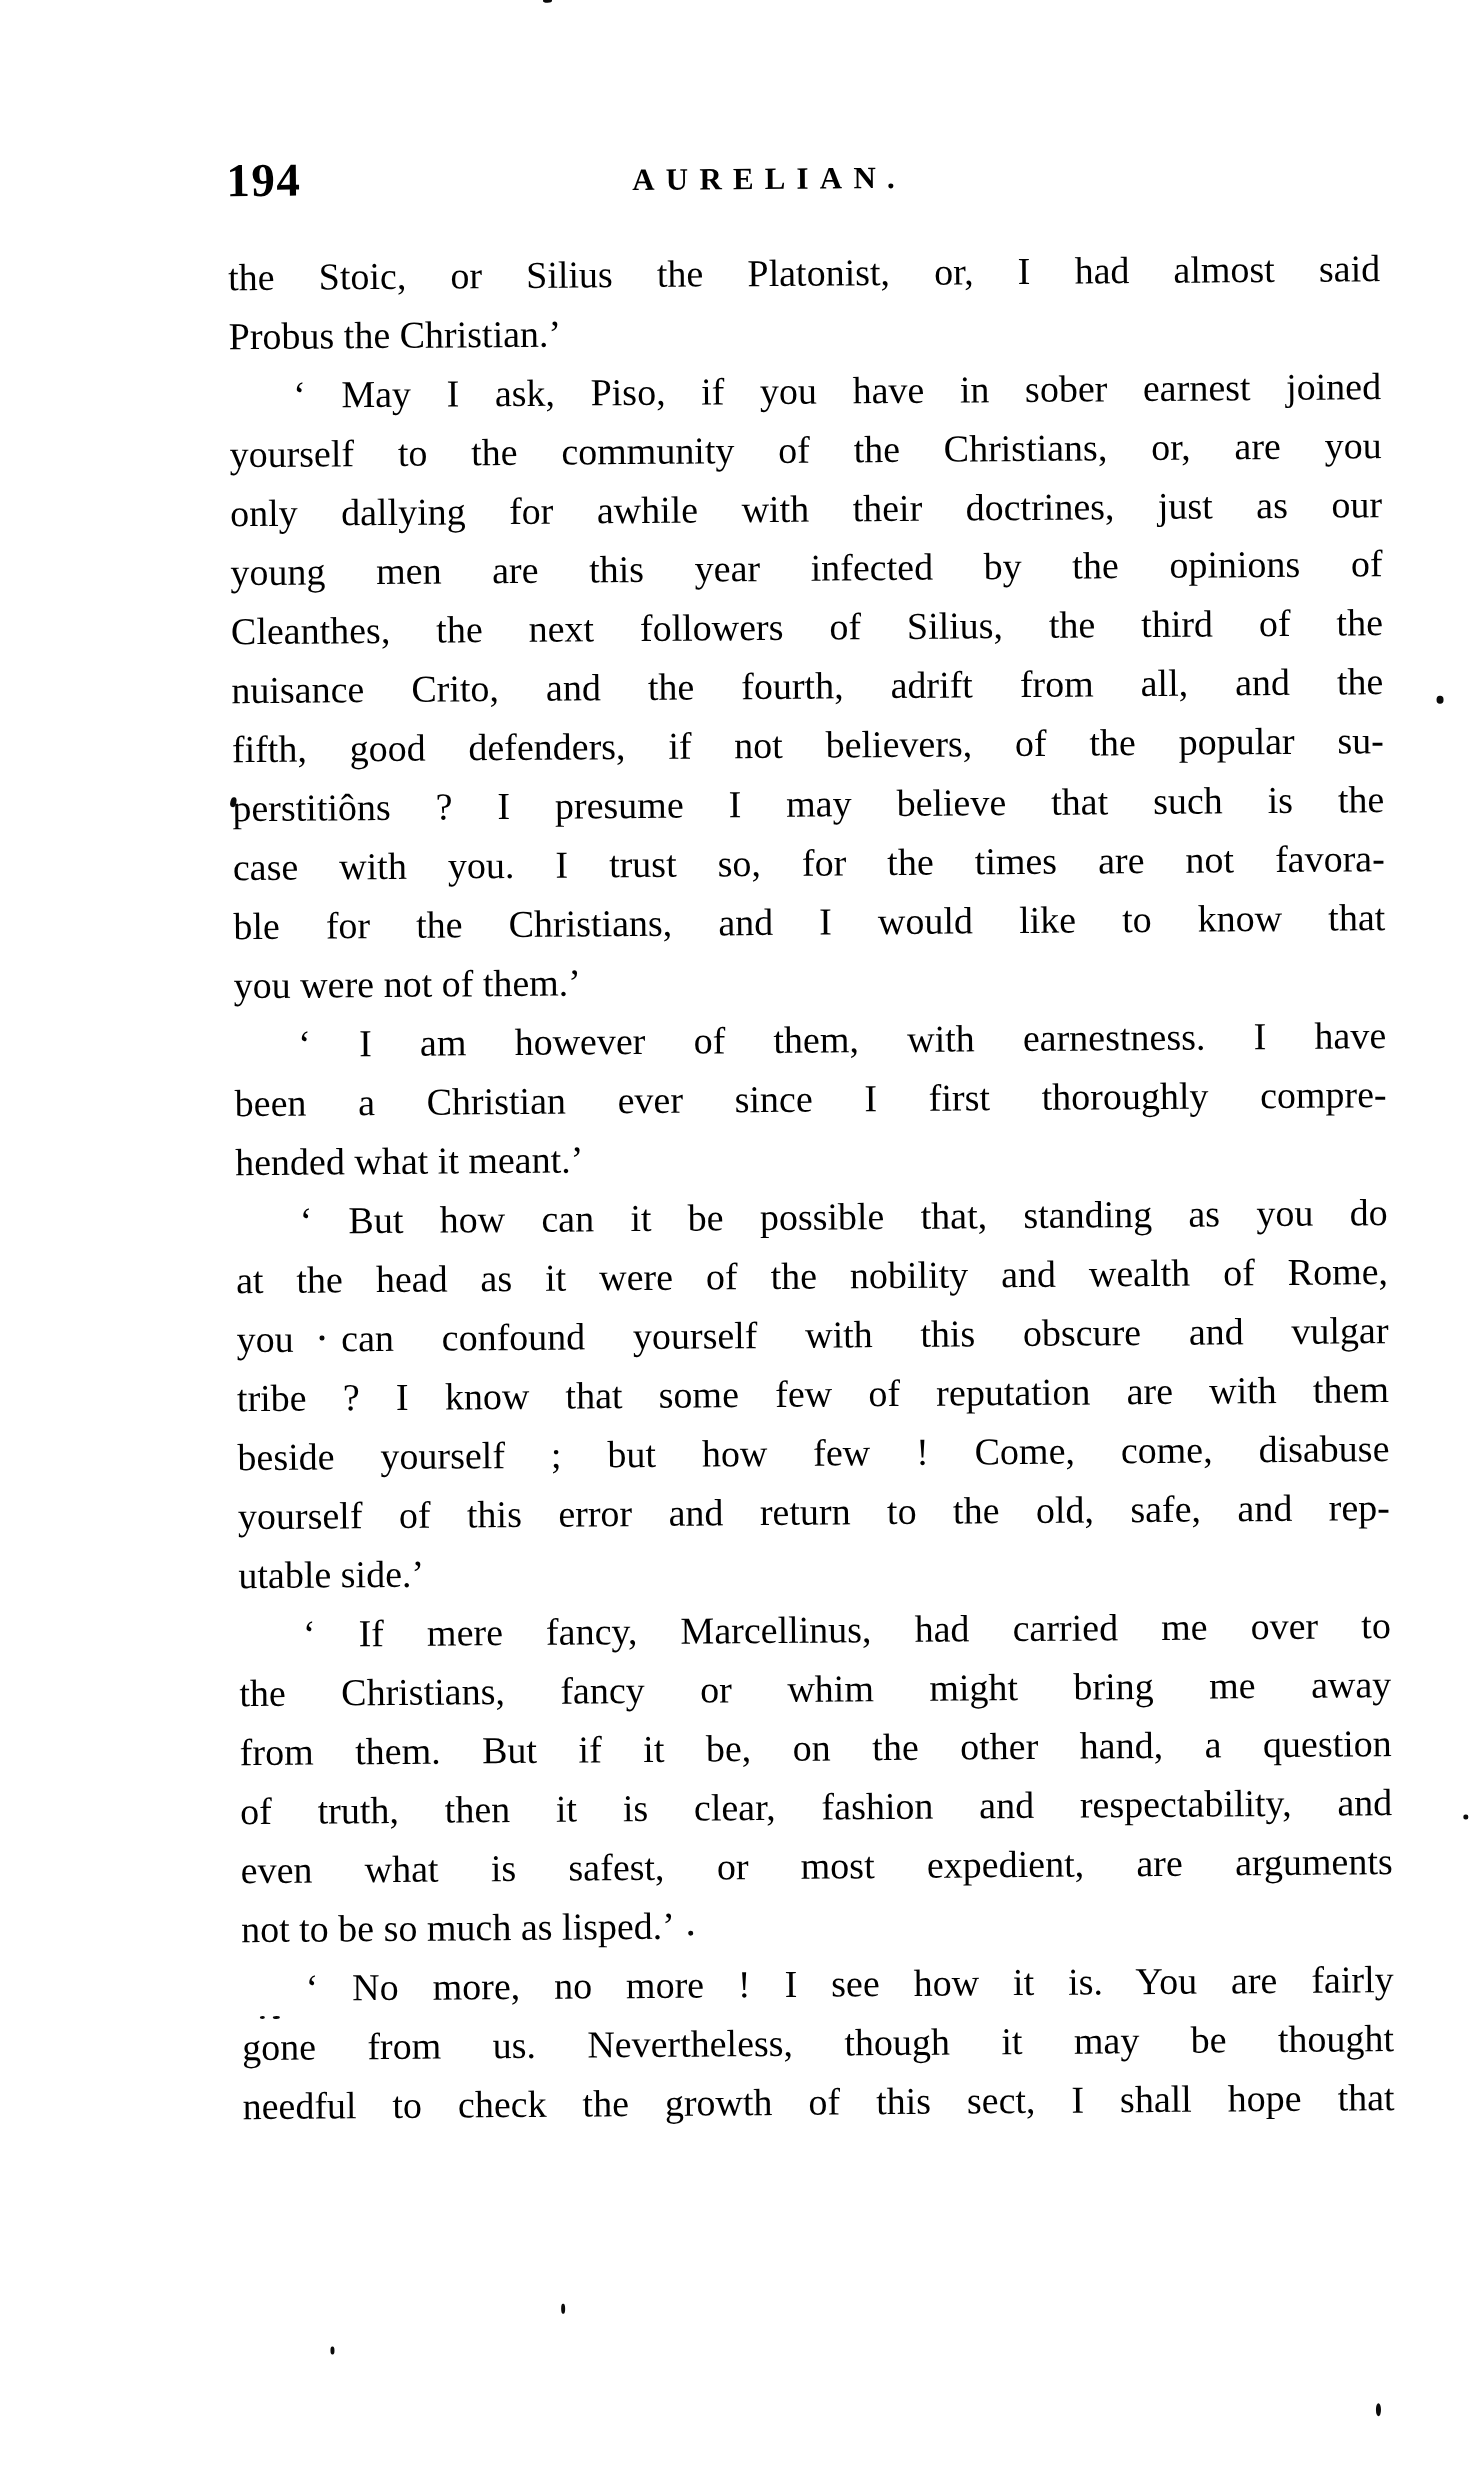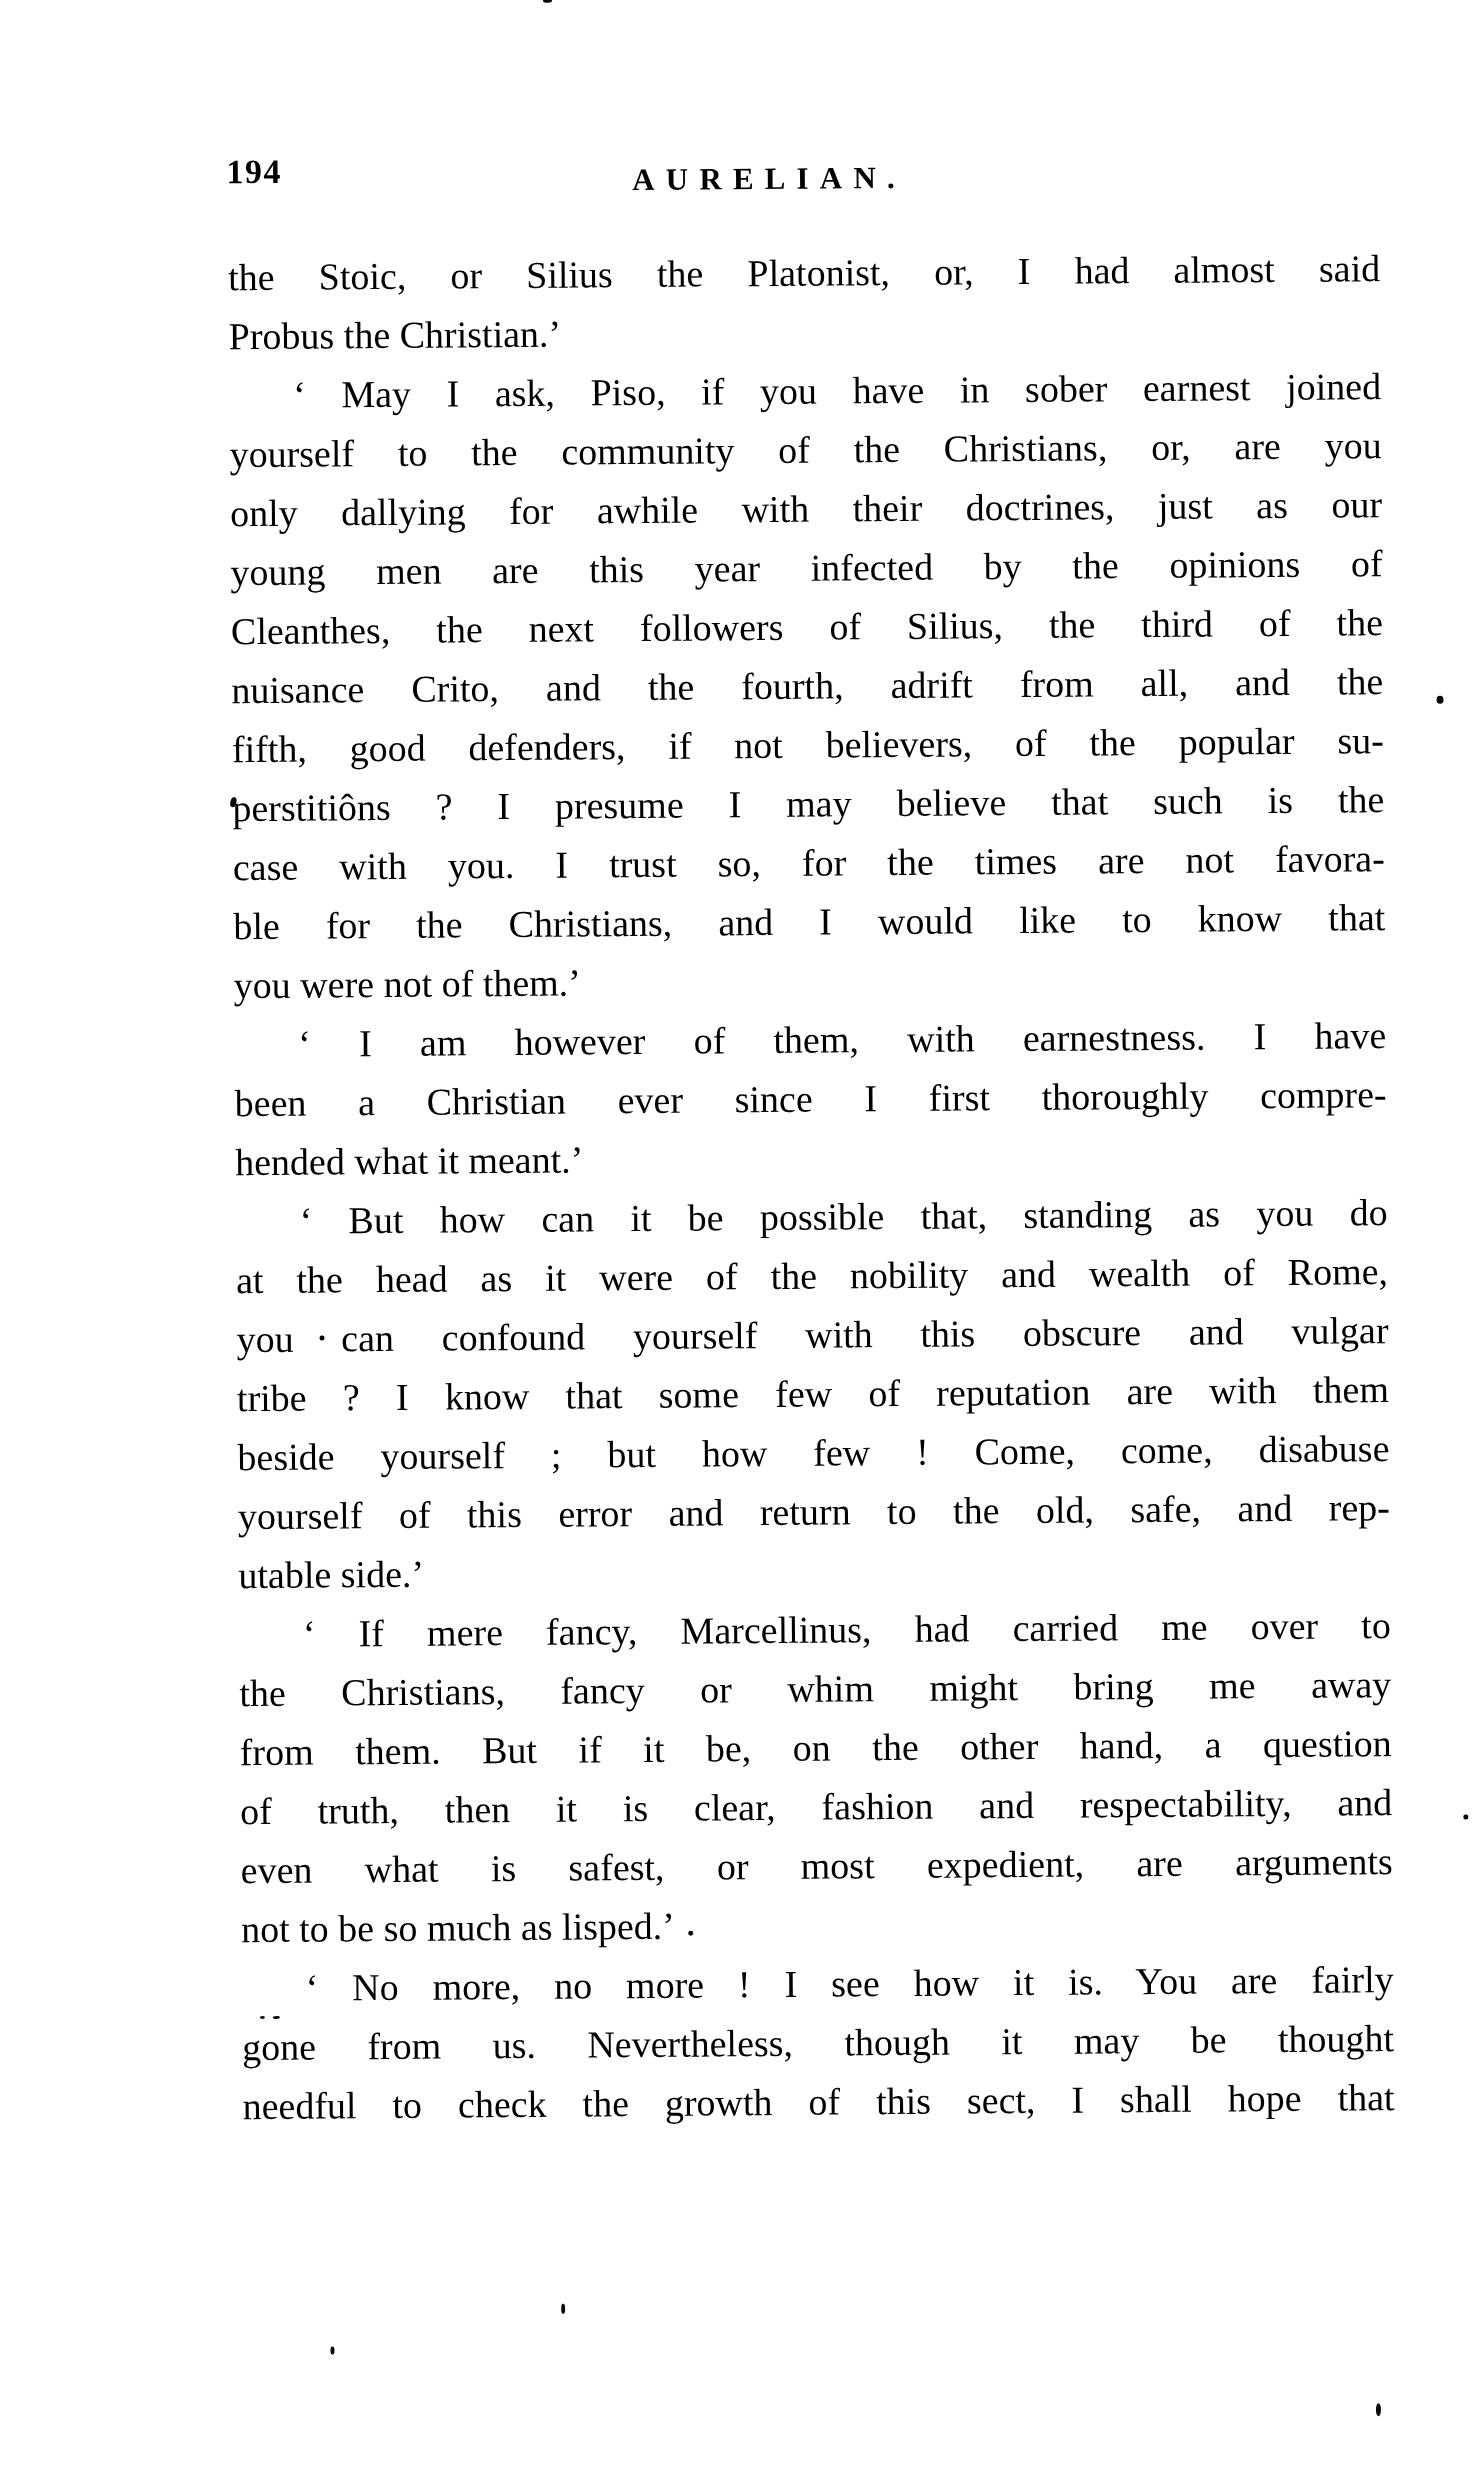--- a/index.html
+++ b/index.html
@@ -5,21 +5,21 @@
   html,body{margin:0;padding:0;}
   body{
     width:1484px;height:2475px;
     background:#ffffff;color:#000;
     position:relative;overflow:hidden;
     font-family:"Liberation Serif","DejaVu Serif",serif;
   }
   .sheet{position:absolute;inset:0;transform:rotate(-0.45deg);transform-origin:0 0;}
   .pageno{
     position:absolute;left:225px;top:155px;
-    font-size:34px;font-weight:bold;letter-spacing:1.5px;
+    font-size:47px;font-weight:bold;letter-spacing:1.5px;
   }
   .rhead{
     position:absolute;left:188px;top:167px;width:1148px;
     text-align:center;font-size:31px;font-weight:bold;
     letter-spacing:0.36em;text-indent:0.36em;
   }
   .text{position:absolute;left:226px;top:250px;width:1152px;}
   .ln{
     height:59px;line-height:59px;font-size:38px;
     text-align:justify;text-align-last:justify;

